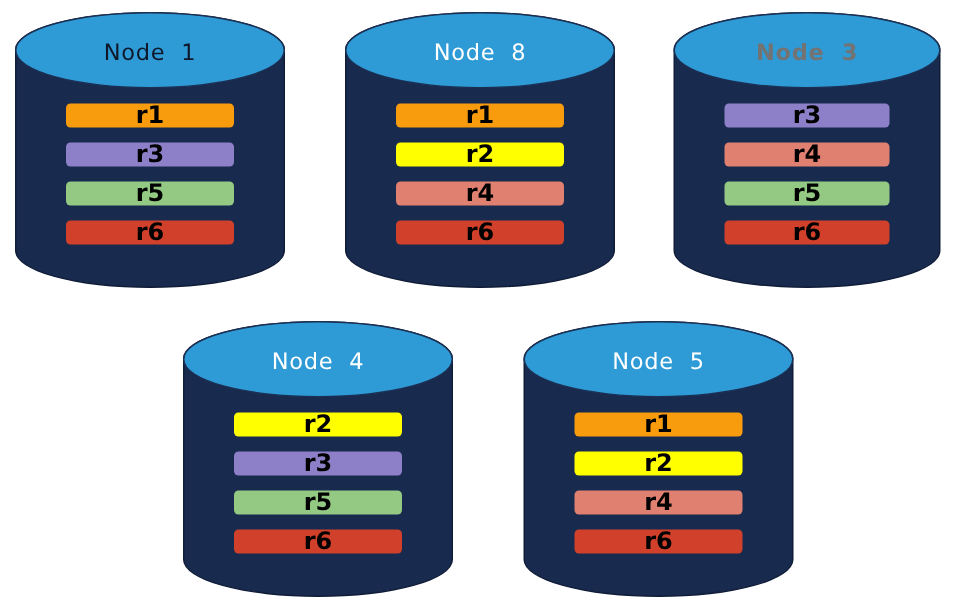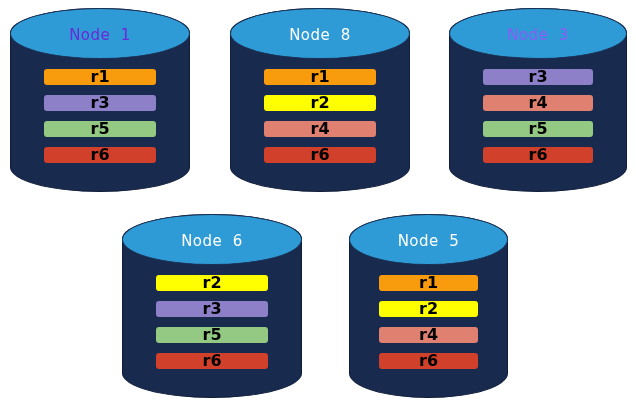--- a/index.html
+++ b/index.html
@@ -92,21 +92,21 @@
     line-height: 1;
   }
 </style>
 </head>
 <body>
 
 <div id="diagram">
     <div class="node" style="left: 10px; top: 8px; width: 180px; height: 184px;">
       <div class="cyl-body" style="background: rgb(24, 42, 78);"></div>
       <div class="cyl-top" style="background: rgb(46, 155, 214);"></div>
-      <div class="node-label" style="color: #6d28d9;">Node  1</div>
+      <div class="node-label" style="color: #0f172a;">Node  1</div>
       <div class="bars">
         <div class="bar" style="background: rgb(248, 156, 14);">r1</div>
         <div class="bar" style="background: rgb(141, 128, 200);">r3</div>
         <div class="bar" style="background: rgb(147, 201, 131);">r5</div>
         <div class="bar" style="background: rgb(208, 64, 42);">r6</div>
       </div>
     </div>
     <div class="node" style="left: 230px; top: 8px; width: 180px; height: 184px;">
       <div class="cyl-body" style="background: rgb(24, 42, 78);"></div>
       <div class="cyl-top" style="background: rgb(46, 155, 214);"></div>
@@ -114,40 +114,40 @@
       <div class="bars">
         <div class="bar" style="background: rgb(248, 156, 14);">r1</div>
         <div class="bar" style="background: rgb(255, 255, 0);">r2</div>
         <div class="bar" style="background: rgb(224, 128, 112);">r4</div>
         <div class="bar" style="background: rgb(208, 64, 42);">r6</div>
       </div>
     </div>
     <div class="node" style="left: 449px; top: 8px; width: 178px; height: 184px;">
       <div class="cyl-body" style="background: rgb(24, 42, 78);"></div>
       <div class="cyl-top" style="background: rgb(46, 155, 214);"></div>
-      <div class="node-label" style="color: #8b5cf6;">Node  3</div>
+      <div class="node-label" style="color: #737373; font-weight: bold;">Node  3</div>
       <div class="bars">
         <div class="bar" style="background: rgb(141, 128, 200);">r3</div>
         <div class="bar" style="background: rgb(224, 128, 112);">r4</div>
         <div class="bar" style="background: rgb(147, 201, 131);">r5</div>
         <div class="bar" style="background: rgb(208, 64, 42);">r6</div>
       </div>
     </div>
     <div class="node" style="left: 122px; top: 214px; width: 180px; height: 184px;">
       <div class="cyl-body" style="background: rgb(24, 42, 78);"></div>
       <div class="cyl-top" style="background: rgb(46, 155, 214);"></div>
-      <div class="node-label" style="color: rgb(255, 255, 255);">Node  6</div>
+      <div class="node-label" style="color: rgb(255, 255, 255);">Node  4</div>
       <div class="bars">
         <div class="bar" style="background: rgb(255, 255, 0);">r2</div>
         <div class="bar" style="background: rgb(141, 128, 200);">r3</div>
         <div class="bar" style="background: rgb(147, 201, 131);">r5</div>
         <div class="bar" style="background: rgb(208, 64, 42);">r6</div>
       </div>
     </div>
-    <div class="node" style="left: 349px; top: 214px; width: 159px; height: 184px;">
+    <div class="node" style="left: 349px; top: 214px; width: 180px; height: 184px;">
       <div class="cyl-body" style="background: rgb(24, 42, 78);"></div>
       <div class="cyl-top" style="background: rgb(46, 155, 214);"></div>
       <div class="node-label" style="color: rgb(255, 255, 255);">Node  5</div>
       <div class="bars">
         <div class="bar" style="background: rgb(248, 156, 14);">r1</div>
         <div class="bar" style="background: rgb(255, 255, 0);">r2</div>
         <div class="bar" style="background: rgb(224, 128, 112);">r4</div>
         <div class="bar" style="background: rgb(208, 64, 42);">r6</div>
       </div>
     </div>

